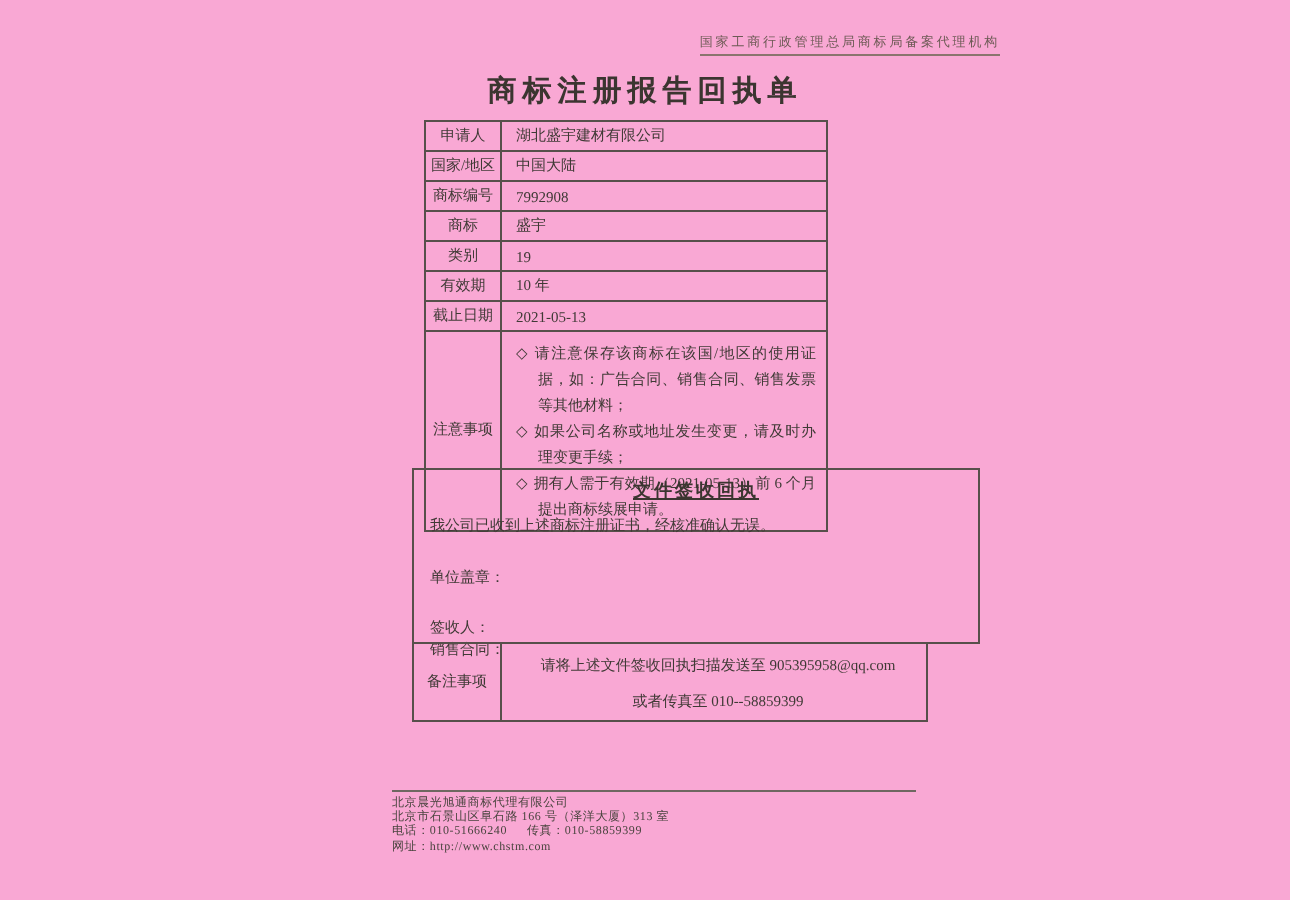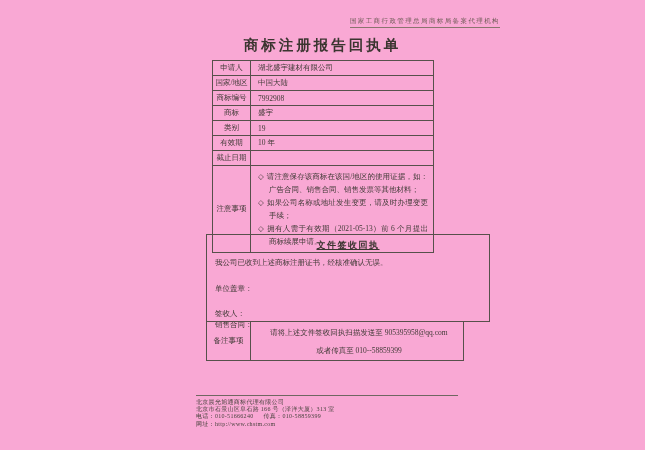--- a/index.html
+++ b/index.html
@@ -26,21 +26,21 @@
   
   .doc-title{
     position:absolute;top:36px;left:0;width:645px;
     margin:0;text-align:center;
     font-size:14.5px;font-weight:bold;letter-spacing:3px;
     color:#3b3530;
   }
 
   
   .main-table{
-    position:absolute;top:60px;left:212px;width:222px;
+    position:absolute;top:60px;left:212px;width:202px;
     border:1px solid #57504b;
     box-sizing:border-box;
     font-size:7.5px;
   }
   .mrow{display:flex;align-items:stretch;}
   .mrow + .mrow{border-top:1px solid #57504b;}
   .cell{box-sizing:border-box;}
   .cell.lab{
     width:38px;flex:0 0 38px;
     border-right:1px solid #57504b;
@@ -139,20 +139,21 @@
     <div class="mrow std">
       <div class="cell lab">类别</div>
       <div class="cell val">19</div>
     </div>
     <div class="mrow std">
       <div class="cell lab">有效期</div>
       <div class="cell val">10 年</div>
     </div>
     <div class="mrow std">
       <div class="cell lab">截止日期</div>
+      <div class="cell val">2021-05-13</div>
     </div>
     <div class="mrow notes-row">
       <div class="cell lab">注意事项</div>
       <div class="cell notes-val">
         <div class="note-item"><span class="bullet">◇</span><span>请注意保存该商标在该国/地区的使用证据，如：广告合同、销售合同、销售发票等其他材料；</span></div>
         <div class="note-item"><span class="bullet">◇</span><span>如果公司名称或地址发生变更，请及时办理变更手续；</span></div>
         <div class="note-item"><span class="bullet">◇</span><span>拥有人需于有效期（2021-05-13）前 6 个月提出商标续展申请。</span></div>
       </div>
     </div>
   </div>

